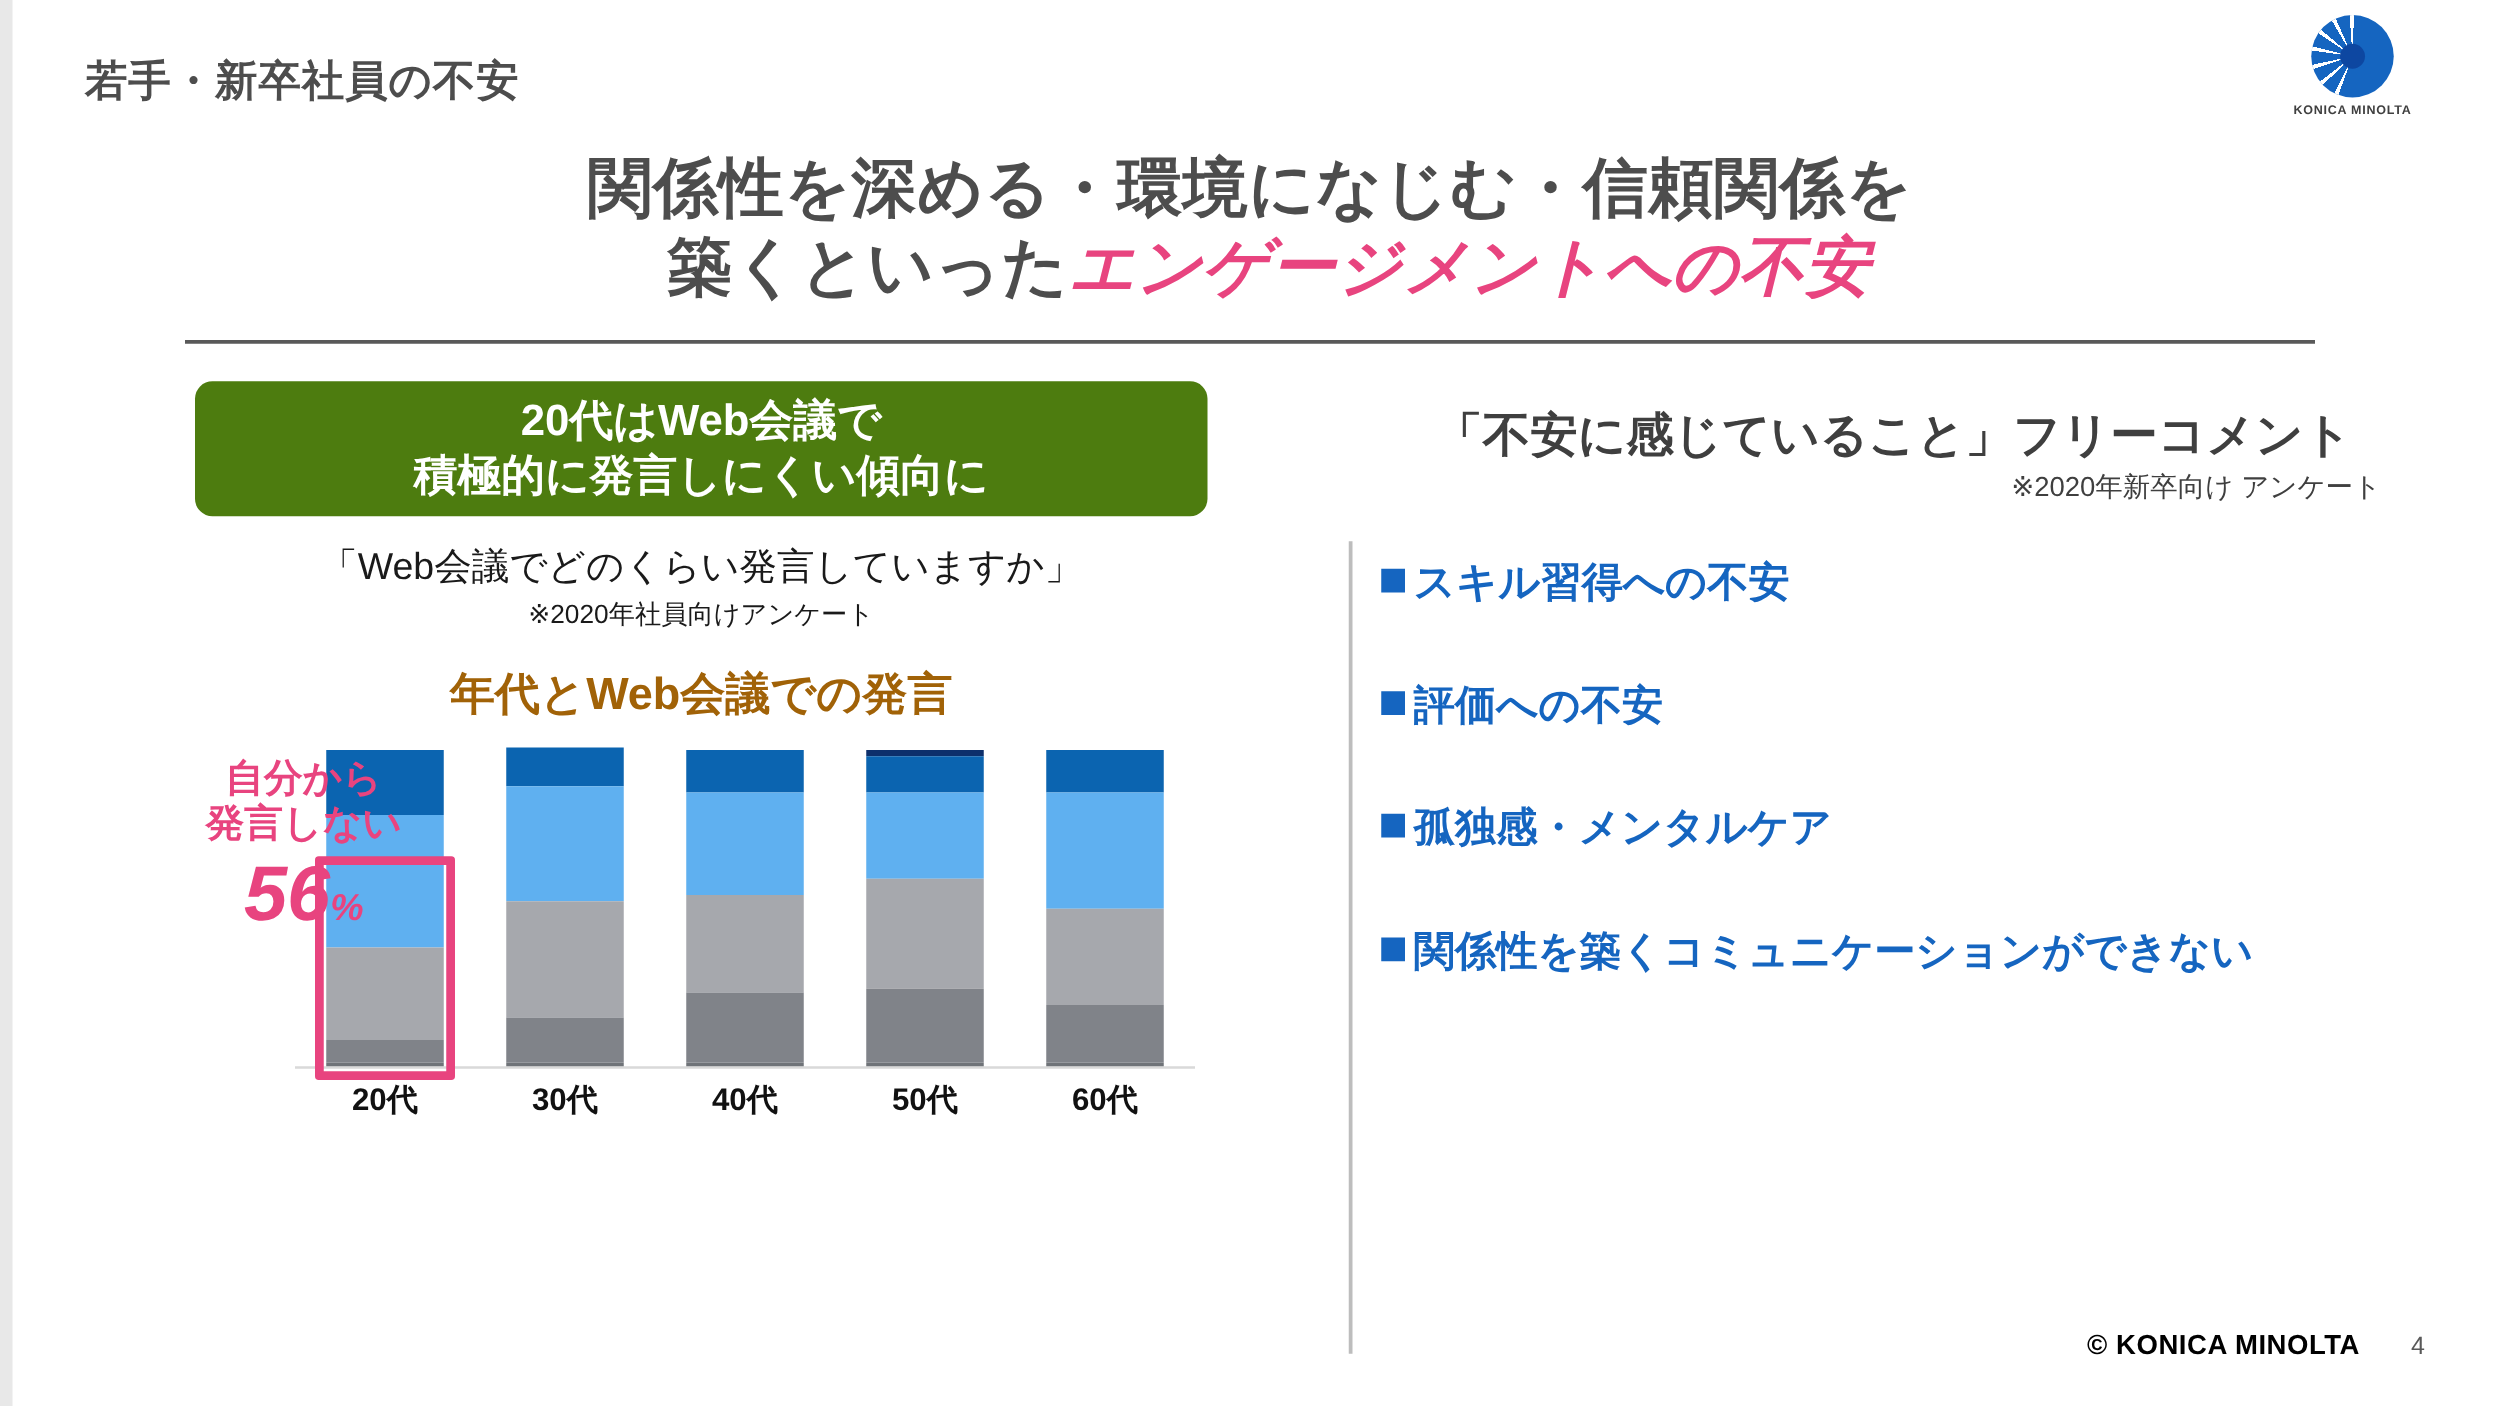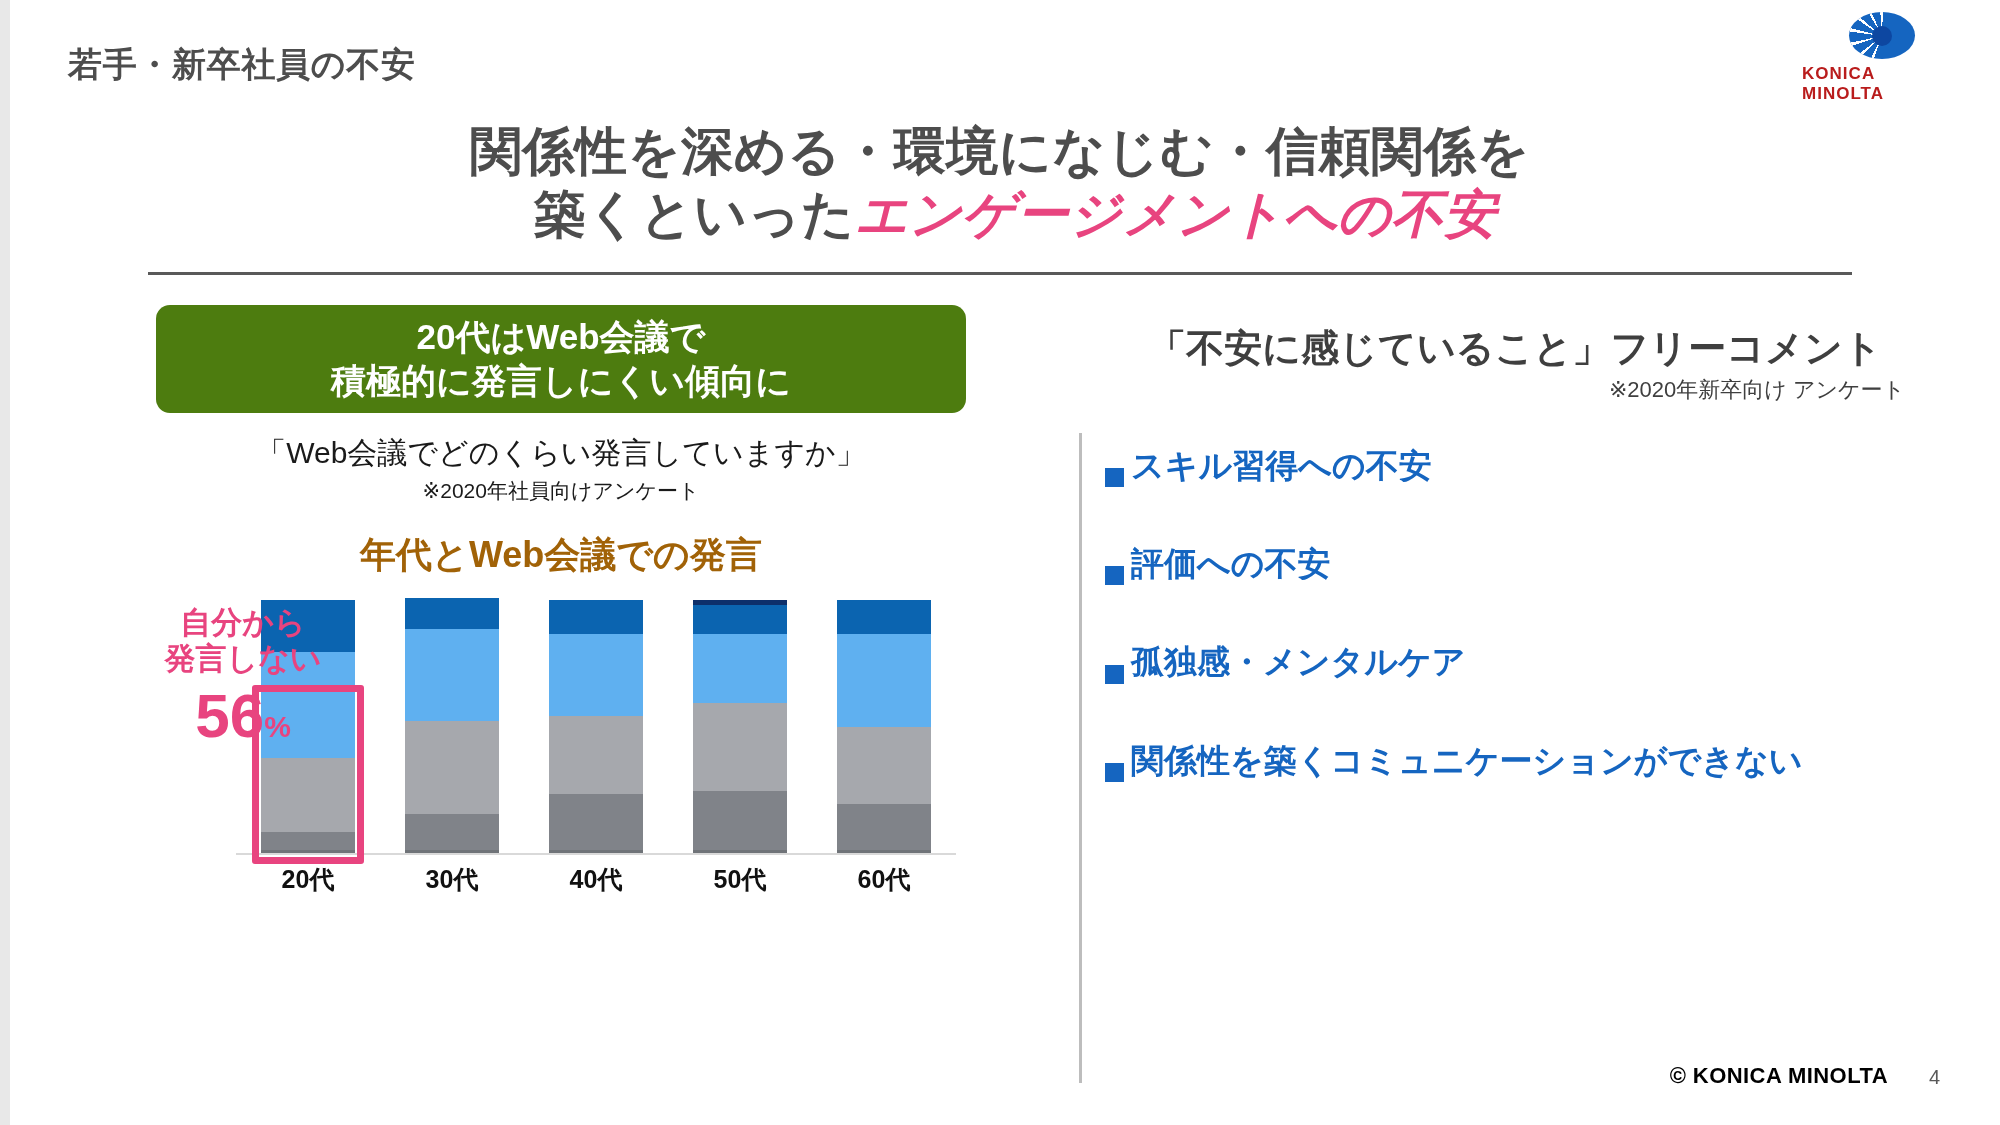--- a/index.html
+++ b/index.html
@@ -34,21 +34,21 @@
       conic-gradient(from 200deg,#ffffff 0 6deg,transparent 6deg 26deg,
       #ffffff 26deg 32deg,transparent 32deg 52deg,#ffffff 52deg 58deg,
       transparent 58deg 78deg,#ffffff 78deg 84deg,transparent 84deg 104deg,
       #ffffff 104deg 110deg,transparent 110deg 130deg,#ffffff 130deg 136deg,
       transparent 136deg 156deg,#ffffff 156deg 162deg,transparent 162deg 360deg);
   }
   .logo-mark:after{
     content:"";position:absolute;left:50%;top:50%;width:20px;height:20px;
     margin:-10px 0 0 -10px;border-radius:50%;background:#0d47a1;
   }
-  .logo-text{margin-top:5px;font-size:17px;font-weight:bold;color:#b91c1c;letter-spacing:.06em;}
+  .logo-text{margin-top:5px;font-size:10px;font-weight:bold;color:#404040;letter-spacing:.06em;}
 
   .title{
     position:absolute;left:0;right:0;top:120px;text-align:center;
     font-size:52px;font-weight:bold;color:#4d4d4d;line-height:1.22;
     letter-spacing:.01em;
   }
   .title .accent{color:#e8447f;font-style:italic;}
   .title-line2{padding-left:30px;}
   .rule{
     position:absolute;left:148px;right:148px;top:272px;height:3px;background:#595959;
@@ -94,41 +94,41 @@
   .cat{
     position:absolute;top:0;width:120px;text-align:center;
     font-size:25px;font-weight:bold;color:#111;
   }
 
   .callout-label{
     position:absolute;left:-88px;top:10px;width:190px;text-align:center;
     color:#e8447f;font-weight:bold;line-height:1.15;
   }
   .callout-label .l1{font-size:31px;display:block;}
-  .callout-label .pct{font-size:62px;display:block;margin-top:4px;}
+  .callout-label .pct{font-size:62px;display:block;margin-top:4px;font-style:italic;}
   .callout-label .pct small{font-size:30px;}
 
   
   .right{position:absolute;left:1085px;top:305px;width:860px;}
   .right-title{
     position:absolute;left:0;top:18px;width:860px;text-align:center;
     font-size:38px;font-weight:bold;color:#3f3f3f;
   }
   .right-note{
     position:absolute;left:0;top:70px;width:860px;text-align:right;
     padding-right:40px;box-sizing:border-box;
     font-size:22px;color:#3f3f3f;
   }
   .divider{
     position:absolute;left:-6px;top:128px;width:3px;height:650px;background:#bdbdbd;
   }
   .blist{position:absolute;left:20px;top:140px;width:820px;}
   .bitem{
     font-size:33px;font-weight:bold;color:#1565c0;line-height:1.28;
-    margin-bottom:56px;display:flex;align-items:flex-end;
+    margin-bottom:56px;display:flex;align-items:flex-start;
   }
   .bitem .bsq{
     width:19px;height:19px;background:#1565c0;display:inline-block;
     margin:10px 7px 0 0;flex:0 0 auto;
   }
 
   
   .copyright{
     position:absolute;right:112px;bottom:36px;
     font-size:22px;color:#000000;letter-spacing:.02em;font-weight:bold;

